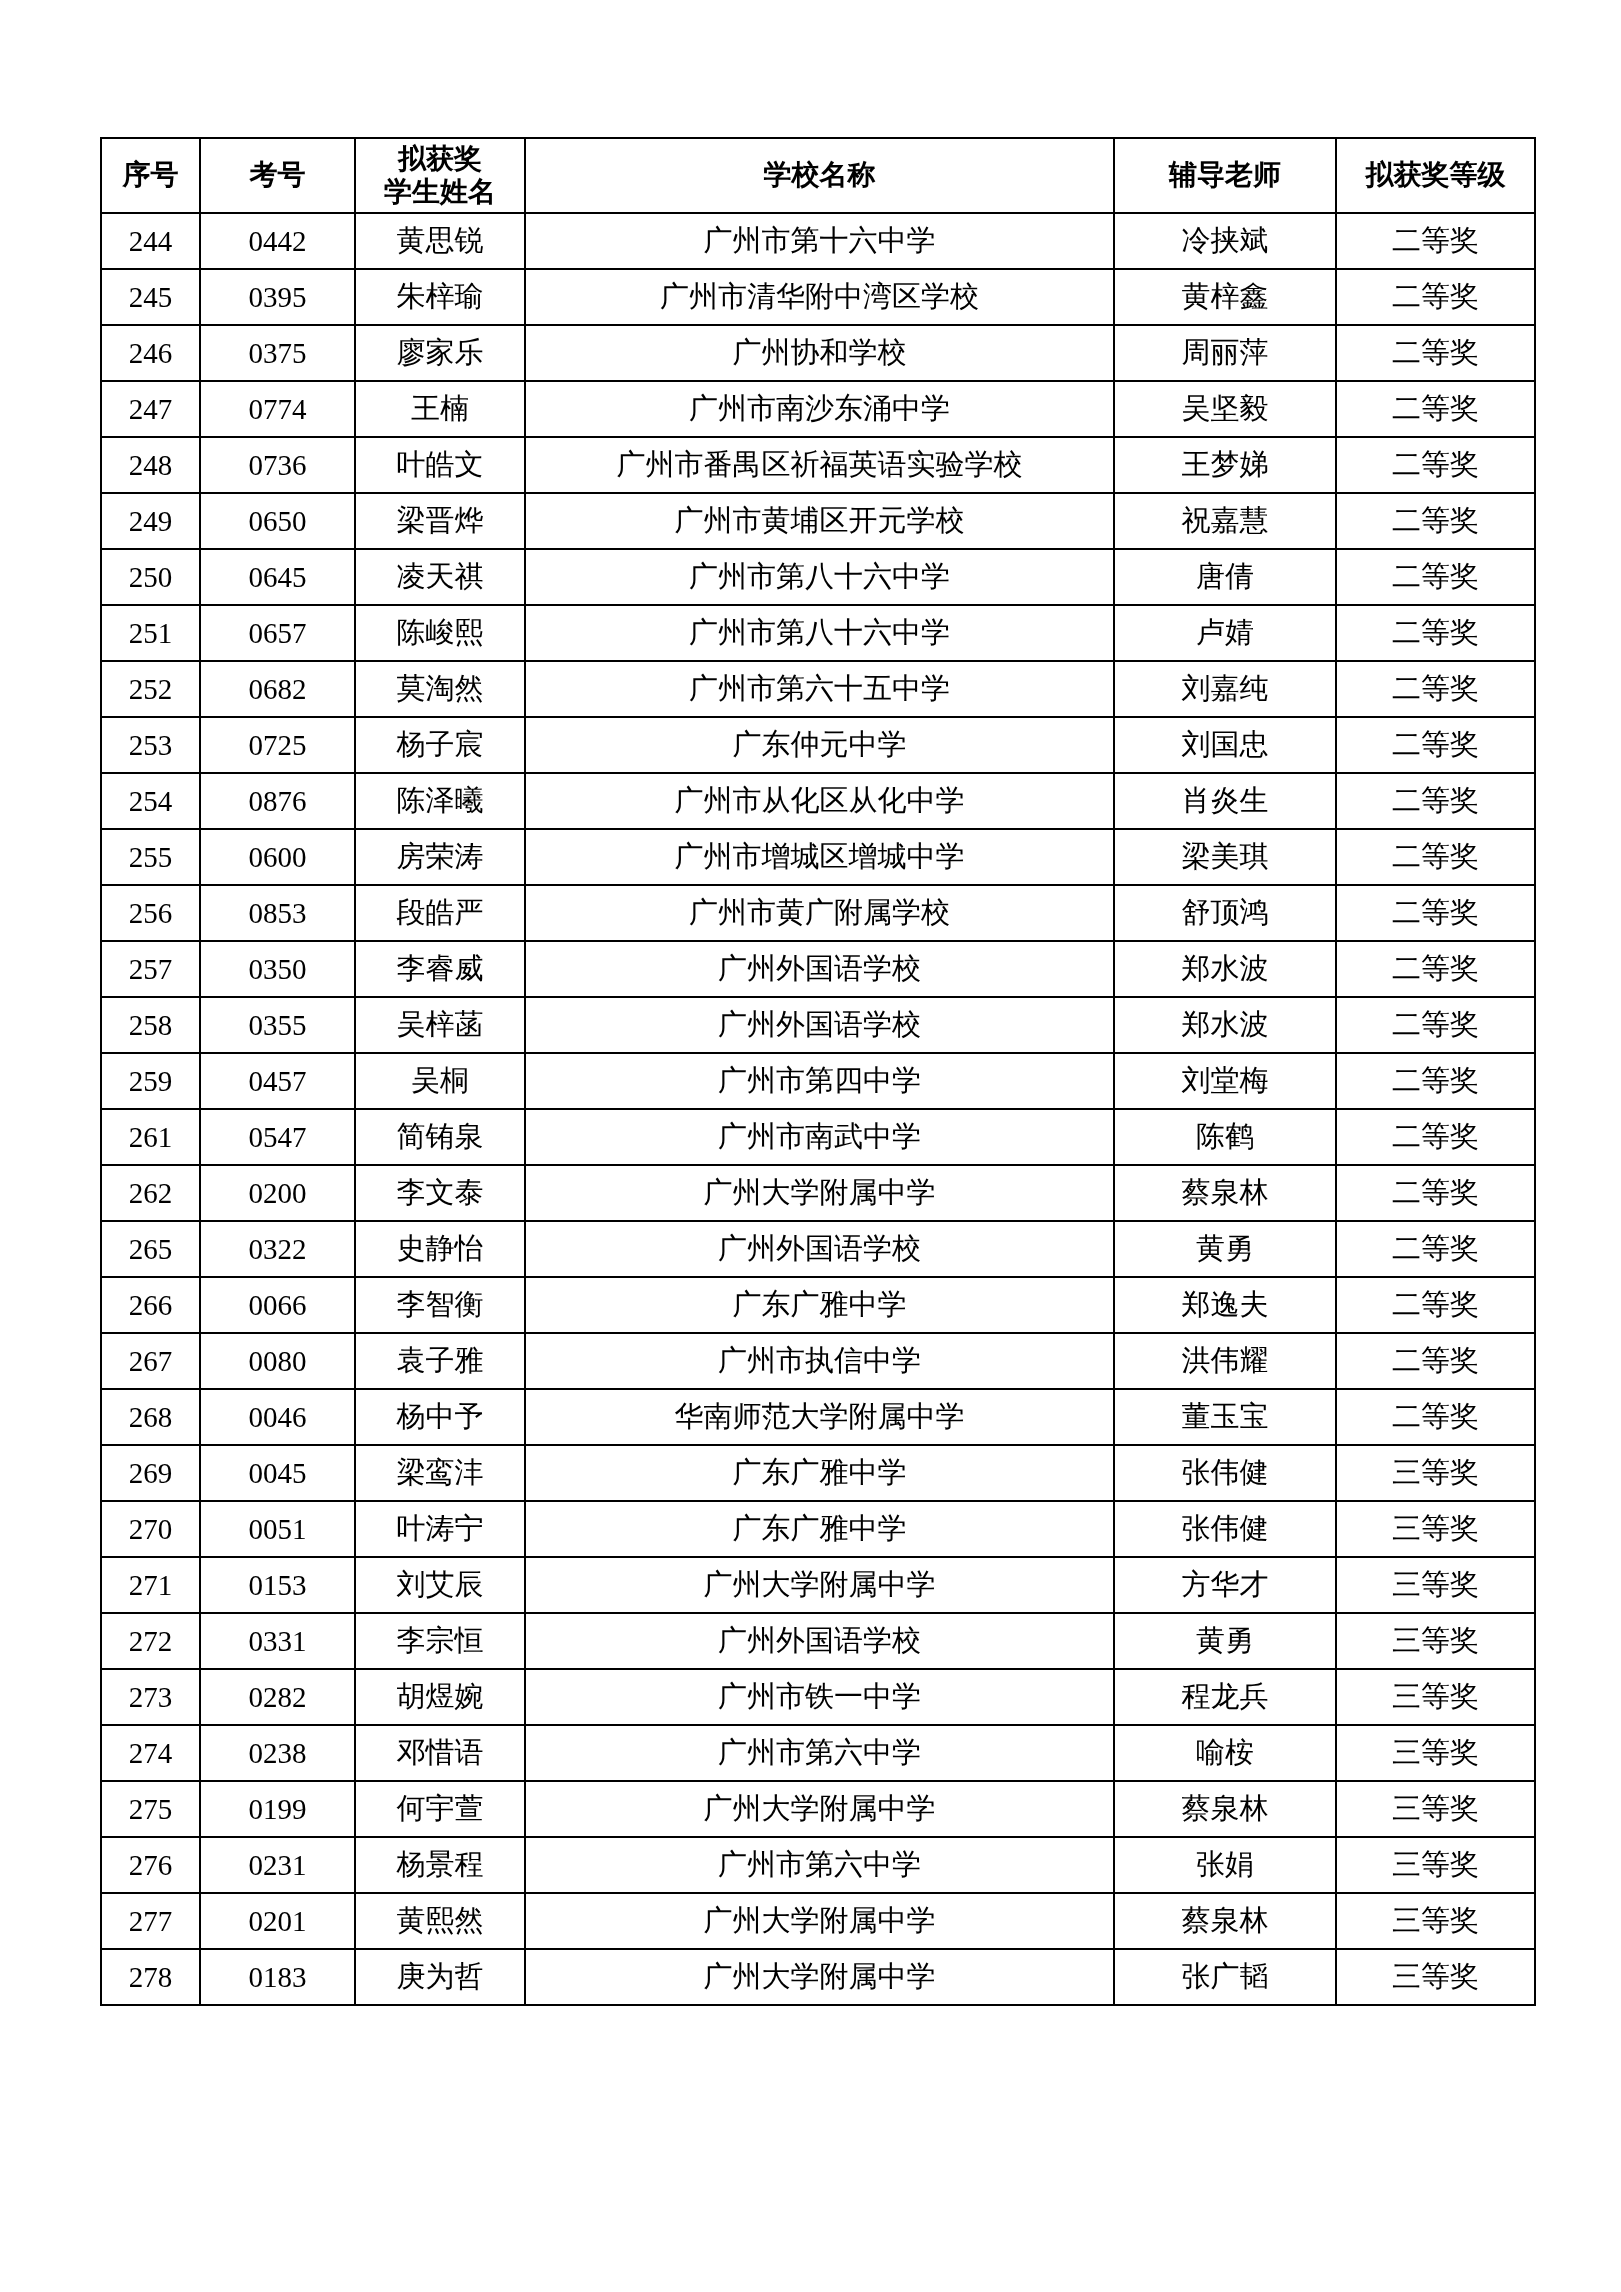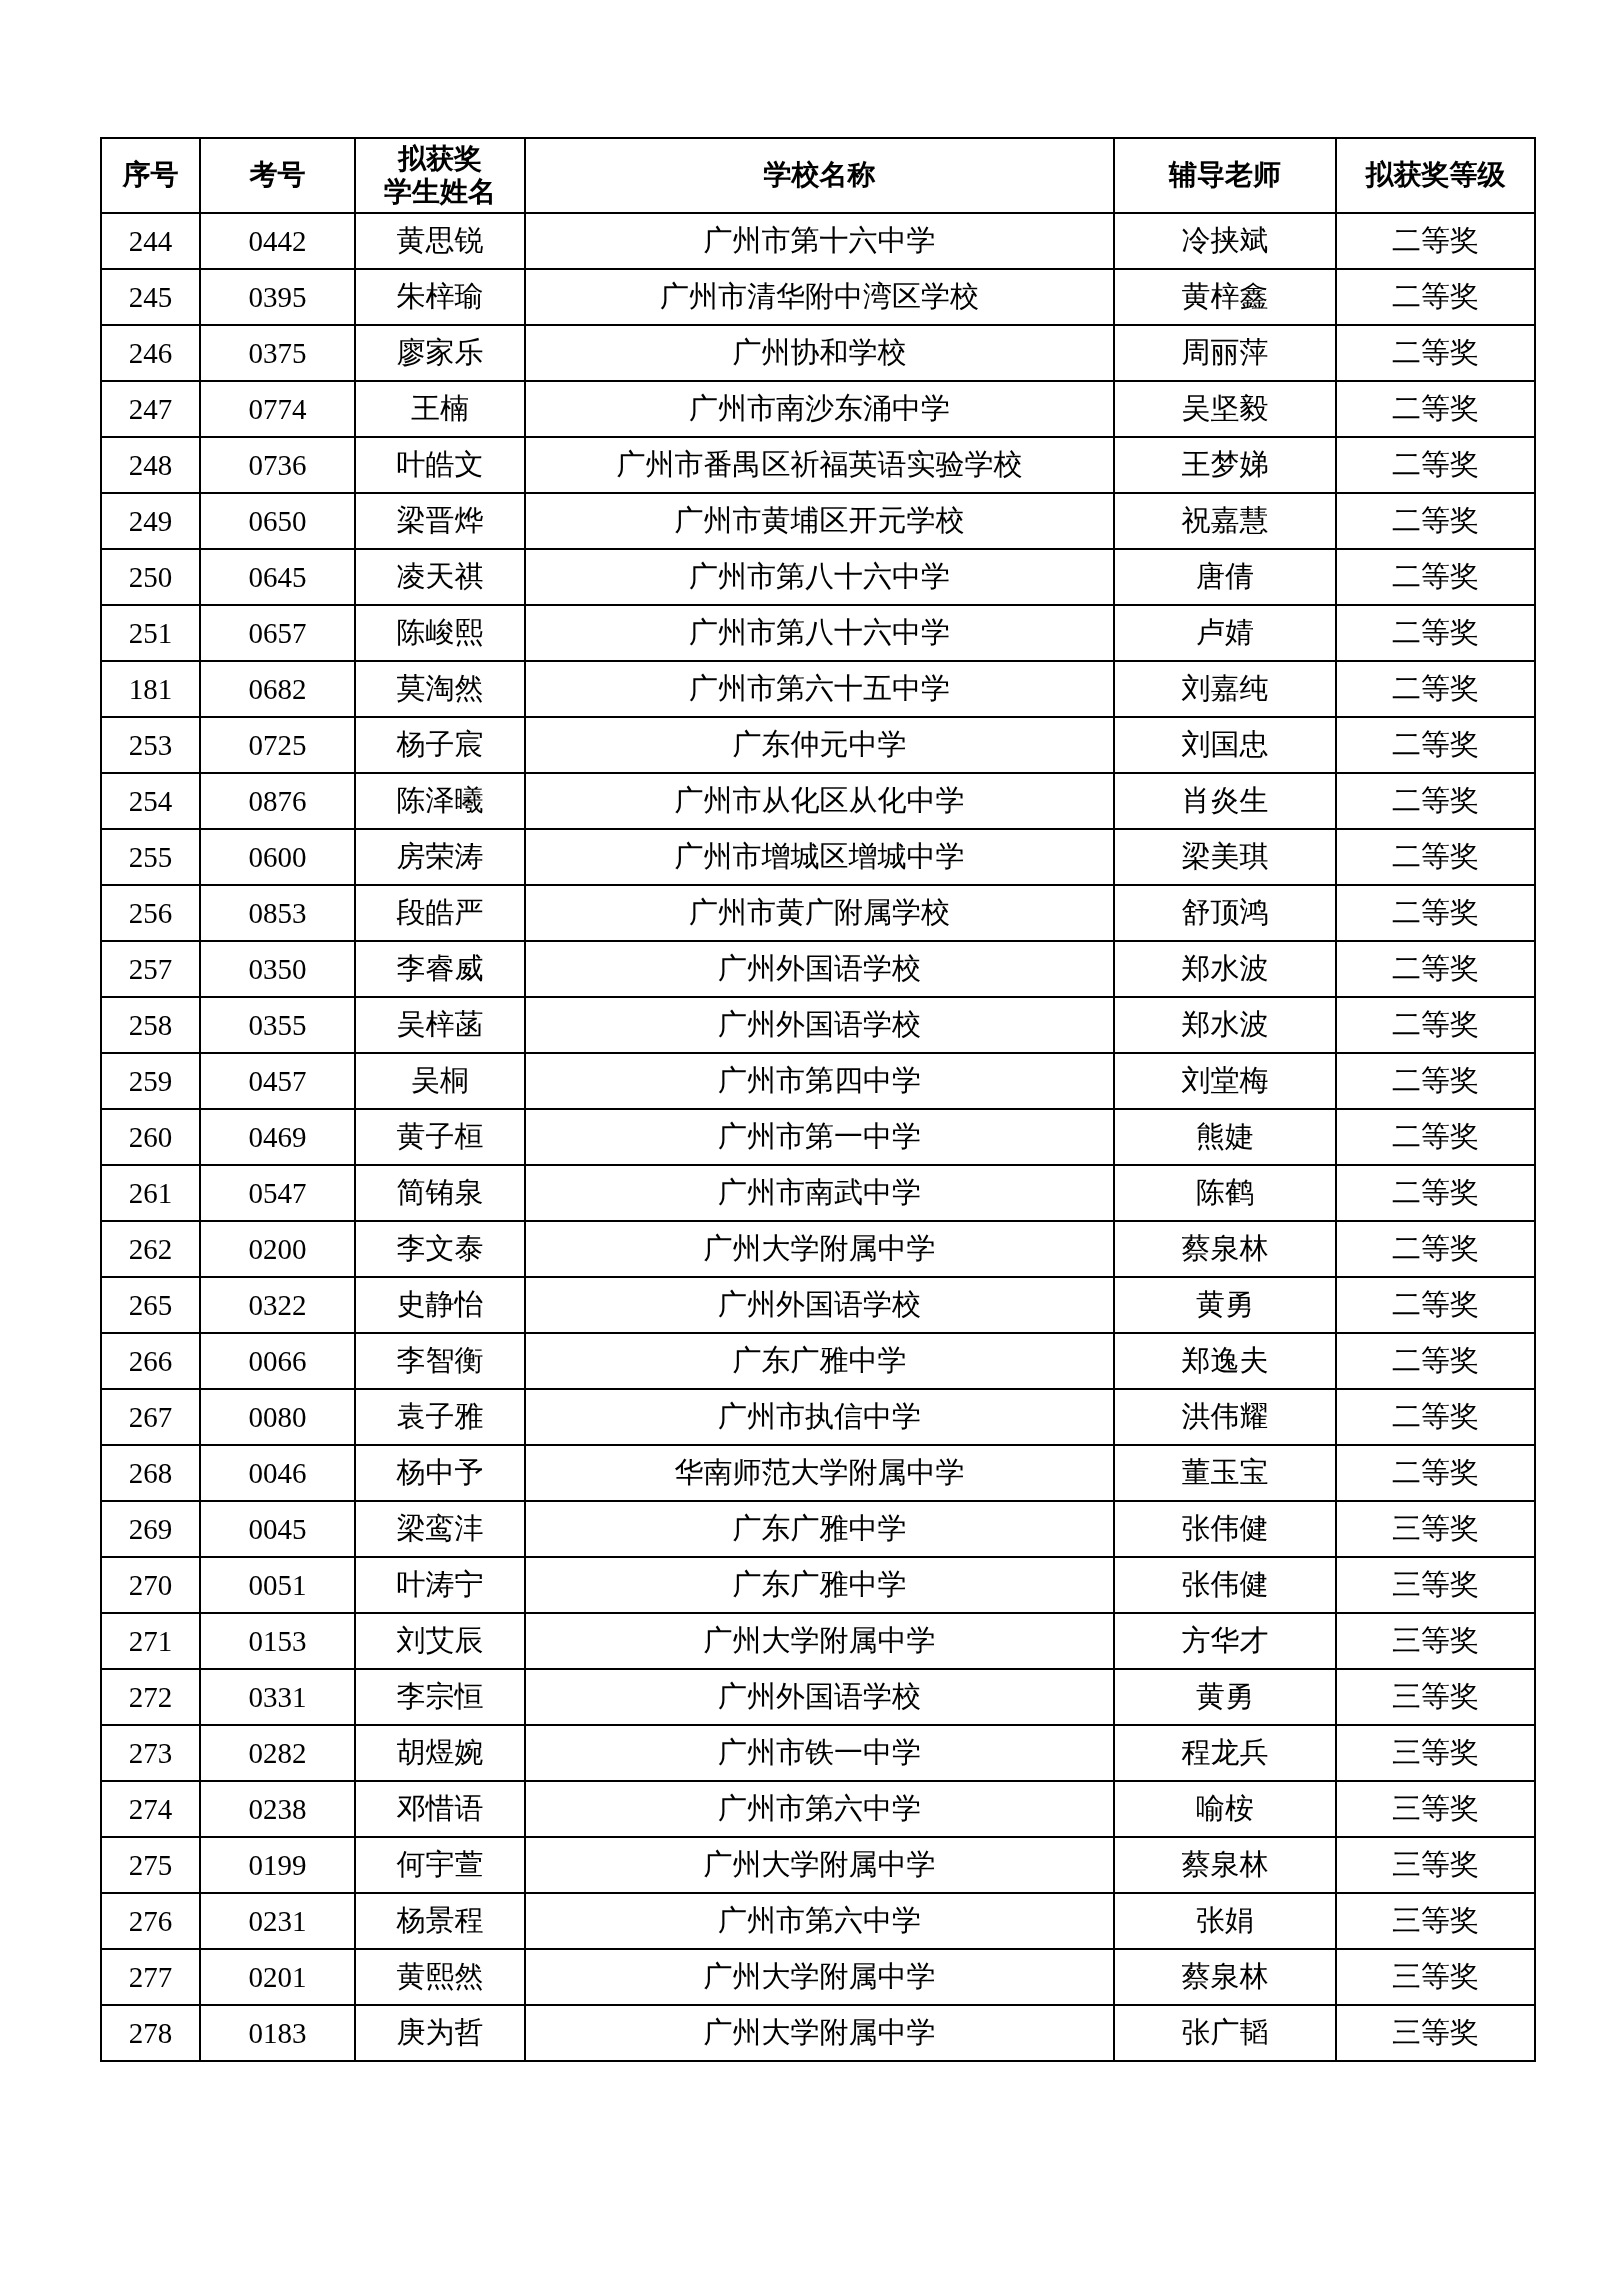--- a/index.html
+++ b/index.html
@@ -137,21 +137,21 @@
         </tr>
         <tr>
           <td>251</td>
           <td>0657</td>
           <td>陈峻熙</td>
           <td>广州市第八十六中学</td>
           <td>卢婧</td>
           <td>二等奖</td>
         </tr>
         <tr>
-          <td>181</td>
+          <td>252</td>
           <td>0682</td>
           <td>莫淘然</td>
           <td>广州市第六十五中学</td>
           <td>刘嘉纯</td>
           <td>二等奖</td>
         </tr>
         <tr>
           <td>253</td>
           <td>0725</td>
           <td>杨子宸</td>
@@ -198,28 +198,20 @@
           <td>广州外国语学校</td>
           <td>郑水波</td>
           <td>二等奖</td>
         </tr>
         <tr>
           <td>259</td>
           <td>0457</td>
           <td>吴桐</td>
           <td>广州市第四中学</td>
           <td>刘堂梅</td>
-          <td>二等奖</td>
-        </tr>
-        <tr>
-          <td>260</td>
-          <td>0469</td>
-          <td>黄子桓</td>
-          <td>广州市第一中学</td>
-          <td>熊婕</td>
           <td>二等奖</td>
         </tr>
         <tr>
           <td>261</td>
           <td>0547</td>
           <td>简铕泉</td>
           <td>广州市南武中学</td>
           <td>陈鹤</td>
           <td>二等奖</td>
         </tr>

